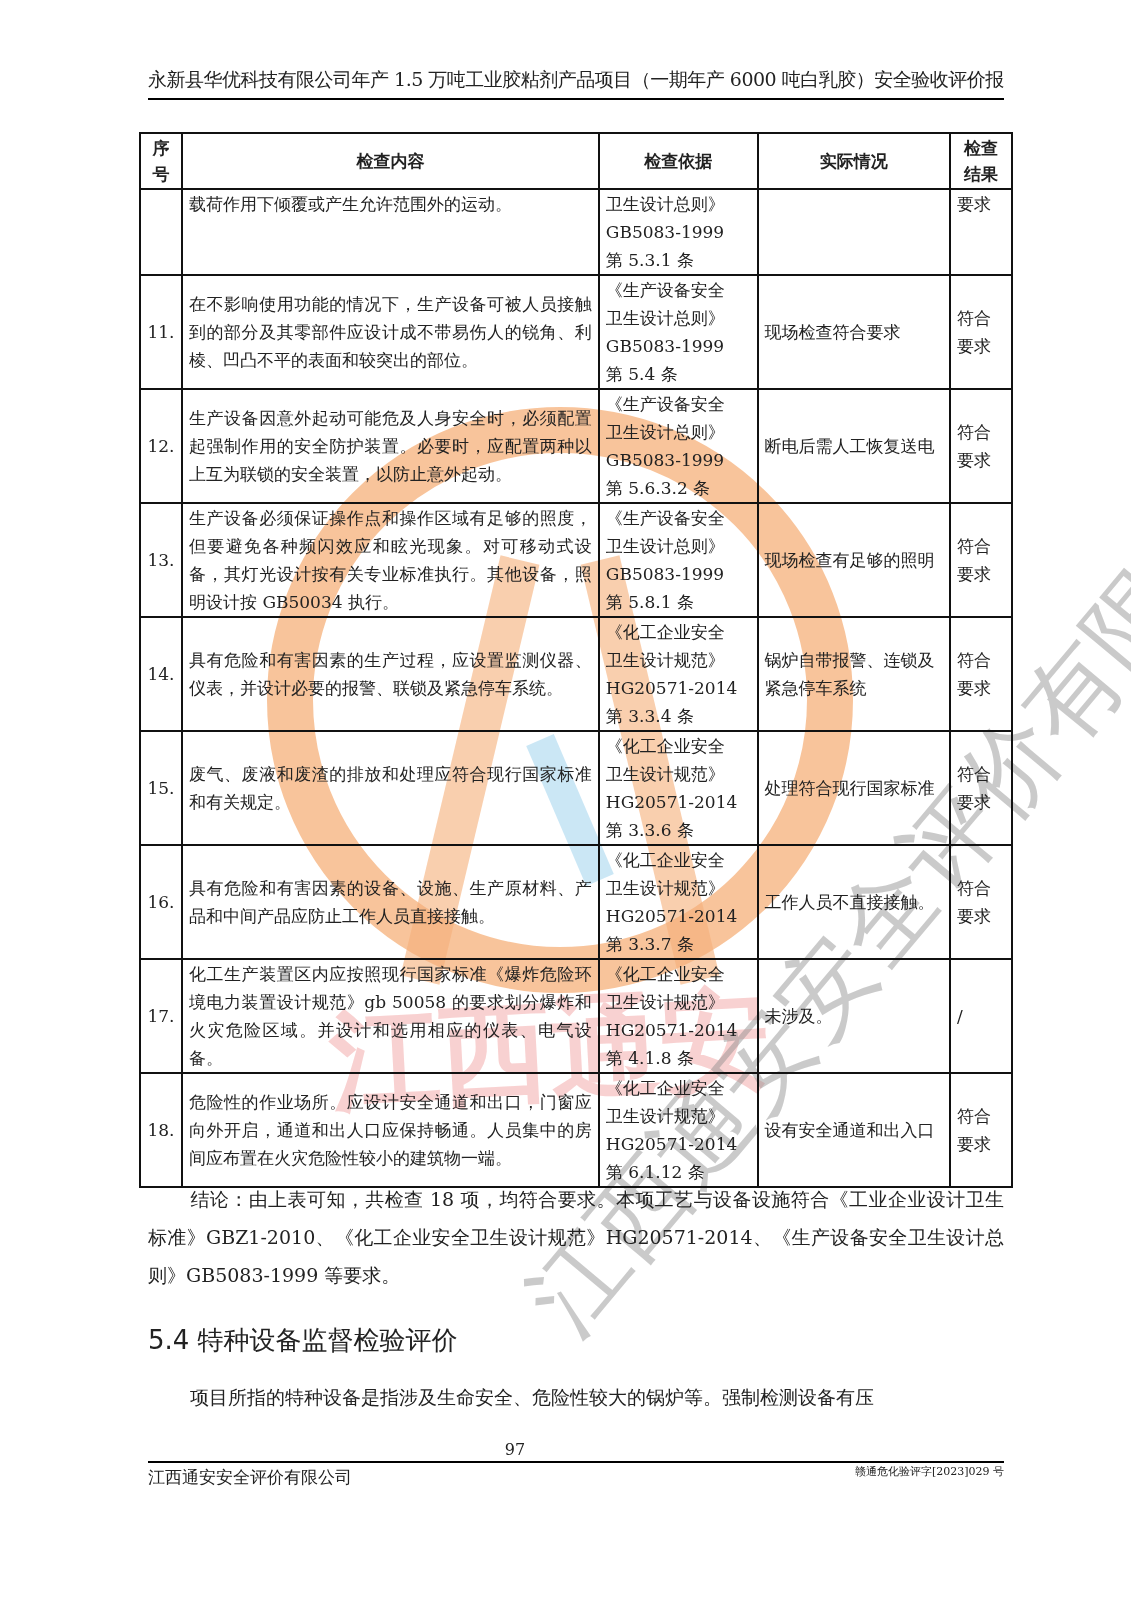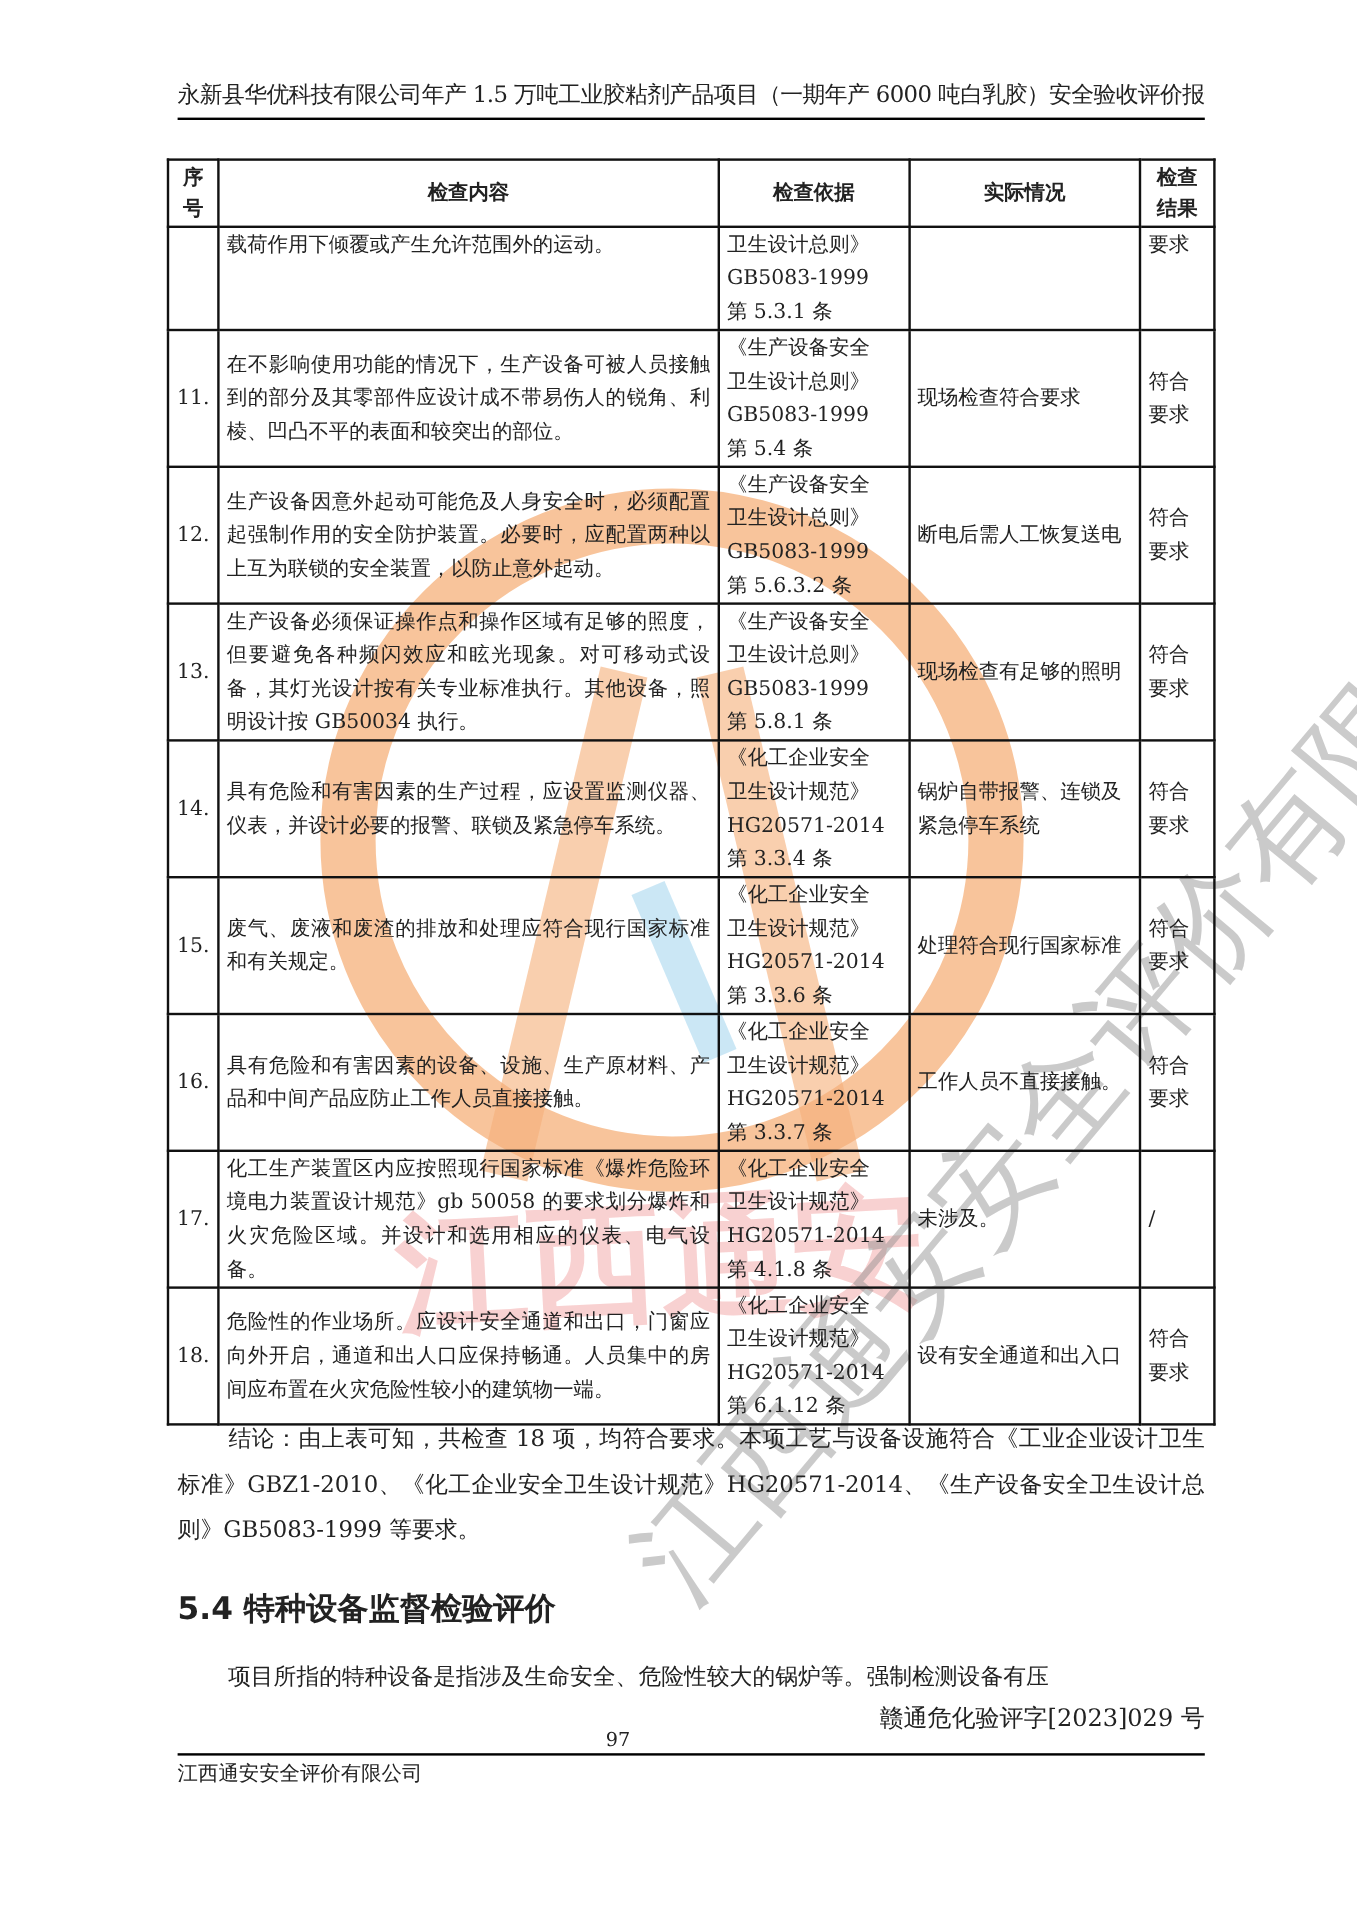--- a/index.html
+++ b/index.html
@@ -16,28 +16,28 @@
   col.c1 { width: 42px; } col.c2 { width: 418px; } col.c3 { width: 159px; } col.c4 { width: 193px; } col.c5 { width: 62px; }
   td.no { text-align: center; }
   td.content { text-align: justify; }
   td.basis, td.actual, td.result { }
   tr.row { height: 113px; }
   tr.first { height: 86px; padding-left: 15px; }
   tr.first td { vertical-align: top; }
   .line { display: block; }
   .conclusion { position: absolute; left: 148px; top: 1180px; width: 856px; font-size: 19px; line-height: 38px; z-index: 1; text-align: justify; }
   .conclusion .indent { display: inline-block; width: 42px; }
-  .section-title { position: absolute; left: 148px; top: 1323px; font-size: 26px; font-weight: bold; z-index: 1;
+  .section-title { position: absolute; left: 148px; top: 1323px; font-size: 26px; font-weight: normal; z-index: 1;
                    font-family: "DejaVu Sans", "Liberation Sans", sans-serif; }
   .para { position: absolute; left: 148px; top: 1378px; width: 856px; font-size: 19px; line-height: 38px; white-space: nowrap; overflow: hidden; z-index: 1; }
   .para .indent { display: inline-block; width: 42px; }
   .page-number { position: absolute; left: 0; width: 1030px; top: 1440px; text-align: center; font-size: 16px; }
   .footer-rule { position: absolute; left: 148px; top: 1461px; width: 856px; border-top: 2px solid #000; }
   .footer-left { position: absolute; left: 148px; top: 1466px; font-size: 17px; }
-  .footer-right { position: absolute; right: 127px; top: 1418px; font-size: 20px; }
+  .footer-right { position: absolute; right: 127px; top: 1464px; font-size: 11px; }
 </style>
 </head>
 <body>
 
 <svg class="watermark" viewBox="0 0 1131 1600">
   <circle cx="560" cy="700" r="270" fill="none" stroke="#f6b07a" stroke-width="46" opacity="0.75"></circle>
   <path d="M520 560 L420 980" stroke="#f6b07a" stroke-width="40" opacity="0.6"></path>
   <path d="M600 560 L700 980" stroke="#f6b07a" stroke-width="40" opacity="0.6"></path>
   <path d="M540 740 L600 880" stroke="#a9d8f0" stroke-width="30" opacity="0.6"></path>
   <text x="330" y="1090" font-size="110" fill="#f19a9a" opacity="0.45" font-family="DejaVu Sans, sans-serif" font-weight="bold" transform="rotate(-3 520 1050)">江西通安</text>

